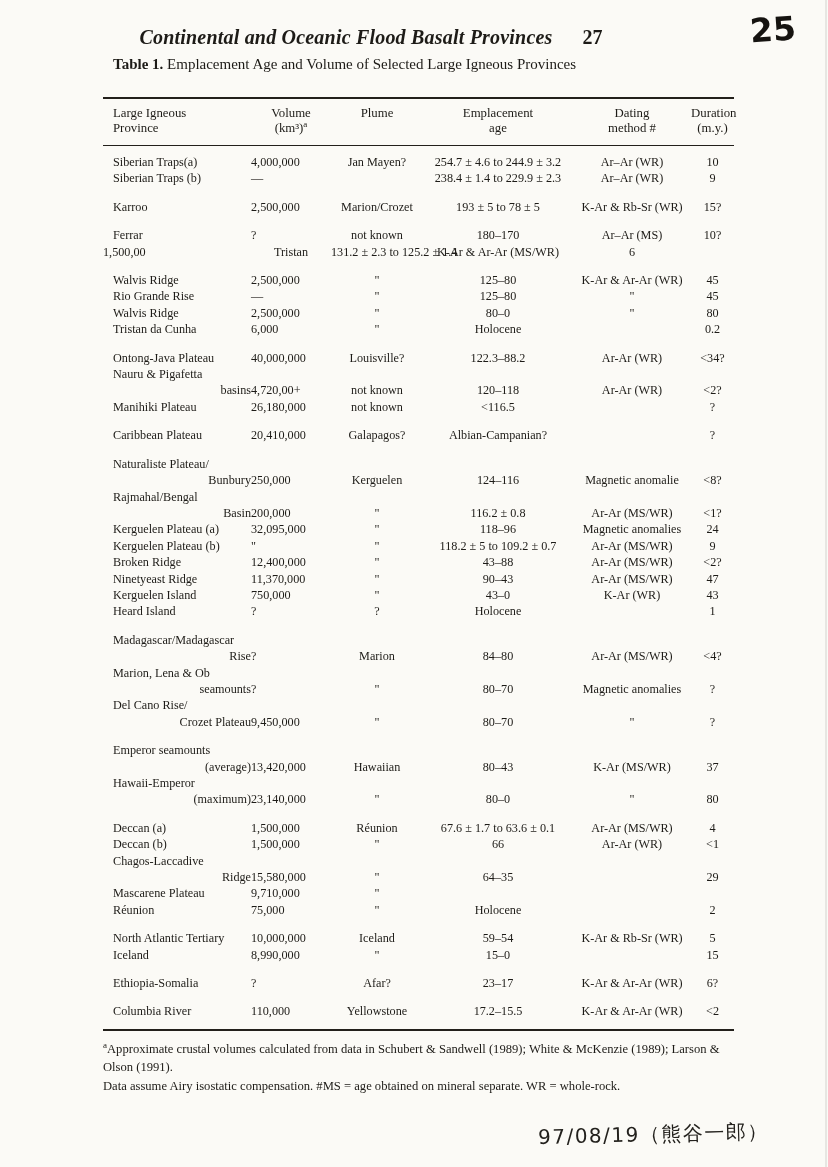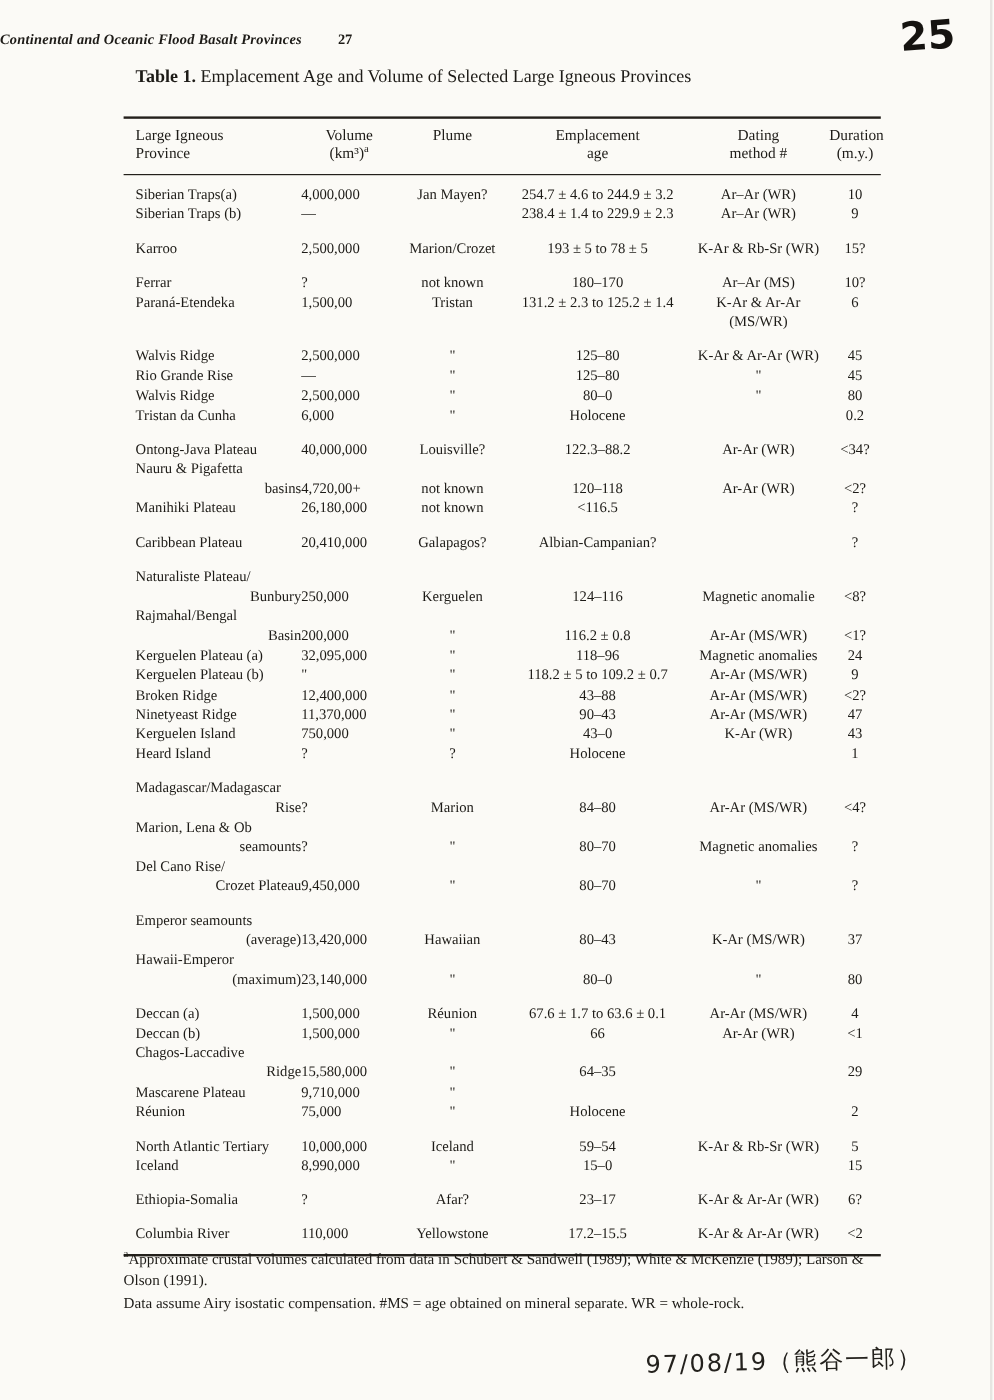--- a/index.html
+++ b/index.html
@@ -11,21 +11,21 @@
     color:#1d1b17;
     overflow:hidden;
   }
   .page::after{
     content:"";position:absolute;right:1px;top:0;height:100%;width:2px;
     background:rgba(60,55,45,.10);
   }
   
   .running-head{
     position:absolute;top:26px;left:0;width:742px;
-    text-align:left;font-size:12px;white-space:nowrap;
+    text-align:center;font-size:20px;white-space:nowrap;
   }
   .running-title{font-style:italic;font-weight:700;letter-spacing:.2px;}
   .running-page{margin-left:30px;font-weight:600;}
   .hand-25{
     position:absolute;top:10px;left:750px;
     font-family:"DejaVu Sans",sans-serif;font-weight:700;font-size:33px;
     transform:rotate(-4deg);color:#151310;
   }
   
   .caption{position:absolute;top:56px;left:113px;font-size:15px;white-space:nowrap;}
@@ -139,21 +139,20 @@
         <div class="gap-row"></div>
         <div class="trow">
           <div class="cell c-name">Ferrar</div>
           <div class="cell c-vol">?</div>
           <div class="cell c-plume">not known</div>
           <div class="cell c-age">180–170</div>
           <div class="cell c-method">Ar–Ar (MS)</div>
           <div class="cell c-dur">10?</div>
         </div>
         <div class="trow">
-          <div class="cell c-name">Paraná-Etendeka</div>
           <div class="cell c-vol">1,500,00</div>
           <div class="cell c-plume">Tristan</div>
           <div class="cell c-age">131.2 ± 2.3 to 125.2 ± 1.4</div>
           <div class="cell c-method wrap">K-Ar &amp; Ar-Ar (MS/WR)</div>
           <div class="cell c-dur">6</div>
         </div>
         <div class="gap-row"></div>
         <div class="trow">
           <div class="cell c-name">Walvis Ridge</div>
           <div class="cell c-vol">2,500,000</div>

